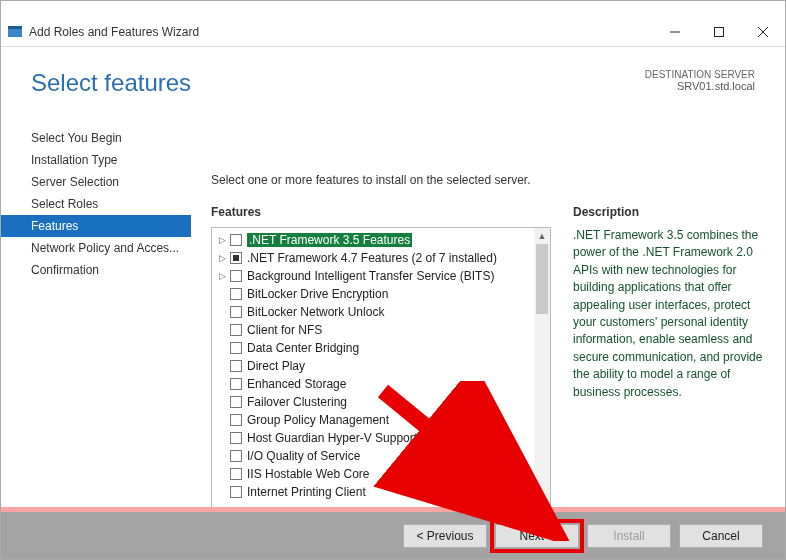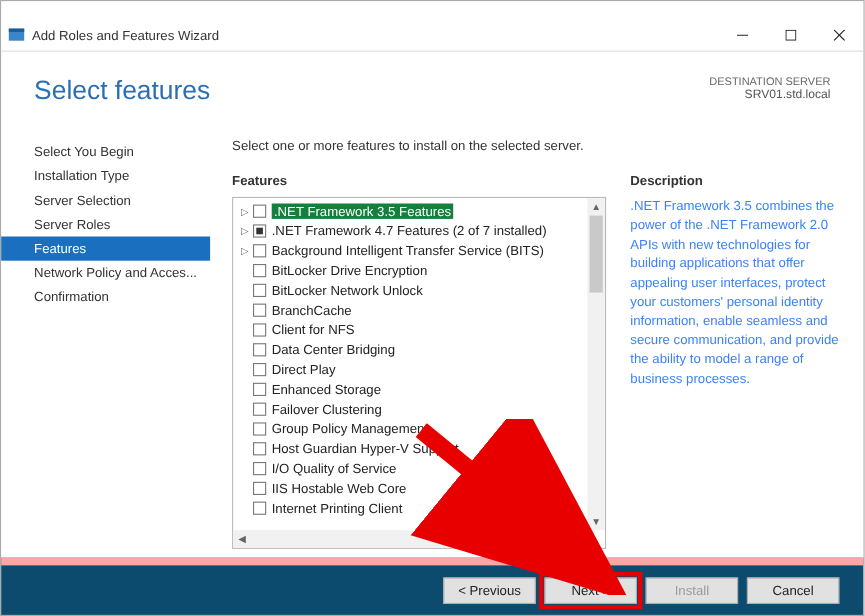--- a/index.html
+++ b/index.html
@@ -10,21 +10,21 @@
 .titlebar .winbtn { width: 44px; height: 28px; display: inline-flex; align-items: center; justify-content: center; color: #222; }
 .header { padding: 22px 30px 10px 30px; display: flex; align-items: flex-start; gap: 32px; }
 .header .pagetitle { color: #2b6fb2; font-size: 24px; font-weight: 300; flex: 1; }
 .header .dest { text-align: right; color: #555; font-size: 11px; }
 .header .dest .label { color: #666; font-size: 10px; }
 .body { display: flex; padding: 10px 0 0 0; }
 .nav { width: 190px; padding: 10px 0 0 0; }
 .nav .navitem { padding: 4px 10px 4px 30px; color: #333; font-size: 12px; cursor: pointer; overflow: hidden; white-space: nowrap; text-overflow: ellipsis; }
 .nav .navitem.active { background: #1a6fbf; color: #fff; }
 .nav .navitem.disabled { color: #b7b7b7; cursor: default; }
-.main { flex: 1; padding: 8px 16px 0 20px; }
+.main { flex: 1; padding: 8px 16px 0 20px; margin-top: 48px; }
 .intro { color: #333; margin-bottom: 18px; }
 .cols { display: flex; gap: 22px; }
 .col-left { width: 340px; }
 .col-right { flex: 1; }
 .colhead { font-weight: 600; color: #333; margin-bottom: 8px; }
 .listbox { border: 1px solid #b9b9b9; height: 320px; position: relative; background: #fff; }
 .listinner { position: absolute; left: 0; top: 0; right: 16px; bottom: 16px; overflow: hidden; padding: 3px 0; }
 .row { display: flex; align-items: center; padding: 0 4px 0 6px; height: 18px; white-space: nowrap; }
 .expander { width: 9px; height: 9px; margin-right: 3px; display: inline-flex; align-items: center; justify-content: center; font-size: 9px; color: #666; }
 .chk { width: 12px; height: 12px; border: 1px solid #777; margin-right: 5px; display: inline-block; flex: 0 0 12px; position: relative; background: #fff; }
@@ -33,22 +33,22 @@
 .row.sel .rowlabel { background: #15803d; color: #fff; padding: 0 2px; }
 .vscroll { position: absolute; right: 0; top: 0; bottom: 16px; width: 16px; background: #f1f1f1; }
 .vscroll .thumb { position: absolute; left: 2px; right: 2px; top: 16px; height: 70px; background: #c9c9c9; }
 .vscroll .arrow { position: absolute; left: 0; right: 0; height: 16px; display: flex; align-items: center; justify-content: center; font-size: 9px; color: #666; }
 .vscroll .arrow.up { top: 0; }
 .vscroll .arrow.down { bottom: 0; }
 .hscroll { position: absolute; left: 0; right: 16px; bottom: 0; height: 16px; background: #f1f1f1; }
 .hscroll .arrow { position: absolute; top: 0; bottom: 0; width: 16px; display: flex; align-items: center; justify-content: center; font-size: 9px; color: #666; }
 .hscroll .arrow.left { left: 0; }
 .hscroll .arrow.right { right: 0; }
-.desc { color: #3b82f6; line-height: 1.45; font-size: 12px; }
-.footer { position: absolute; left: 0; right: 0; bottom: 0; height: 52px; border-top: 7px solid #fca5a5; display: flex; align-items: center; justify-content: flex-end; padding: 0 22px; gap: 8px; background: #0c4a6e; }
+.desc { color: #14532d; line-height: 1.45; font-size: 12px; }
+.footer { position: absolute; left: 0; right: 0; bottom: 0; height: 52px; border-top: 5px solid #fca5a5; display: flex; align-items: center; justify-content: flex-end; padding: 0 22px; gap: 8px; background: #a3a3a3; }
 .btn { min-width: 84px; height: 24px; border: 1px solid #adadad; background: #e1e1e1; color: #222; font-size: 12px; display: inline-flex; align-items: center; justify-content: center; cursor: pointer; padding: 0 12px; }
 .btn.disabled { color: #9c9c9c; cursor: default; }
 .highlight-next { outline: 4px solid #e80000; outline-offset: 1px; }
 .arrow-annot { position: absolute; pointer-events: none; }
 </style>
 </head>
 <body>
 
 <div class="titlebar">
   <span class="icon">
@@ -82,21 +82,21 @@
     <div class="label">DESTINATION SERVER</div>
     <div>SRV01.std.local</div>
   </div>
 </div>
 
 <div class="body">
   <div class="nav" id="nav">
       <div class="navitem">Select You Begin</div>
       <div class="navitem">Installation Type</div>
       <div class="navitem">Server Selection</div>
-      <div class="navitem">Server Roles</div>
+      <div class="navitem">Select Roles</div>
       <div class="navitem active">Features</div>
       <div class="navitem">Network Policy and Acces...</div>
       <div class="navitem">Confirmation</div>
     </div>
   <div class="main">
     <div class="intro">Select one or more features to install on the selected server.</div>
     <div class="cols">
       <div class="col-left">
         <div class="colhead">Features</div>
         <div class="listbox">
@@ -118,25 +118,20 @@
               </div>
               <div class="row">
                 <span class="expander"></span>
                 <span class="chk"></span>
                 <span class="rowlabel">BitLocker Drive Encryption</span>
               </div>
               <div class="row">
                 <span class="expander"></span>
                 <span class="chk"></span>
                 <span class="rowlabel">BitLocker Network Unlock</span>
-              </div>
-              <div class="row">
-                <span class="expander"></span>
-                <span class="chk"></span>
-                <span class="rowlabel">BranchCache</span>
               </div>
               <div class="row">
                 <span class="expander"></span>
                 <span class="chk"></span>
                 <span class="rowlabel">Client for NFS</span>
               </div>
               <div class="row">
                 <span class="expander"></span>
                 <span class="chk"></span>
                 <span class="rowlabel">Data Center Bridging</span>

